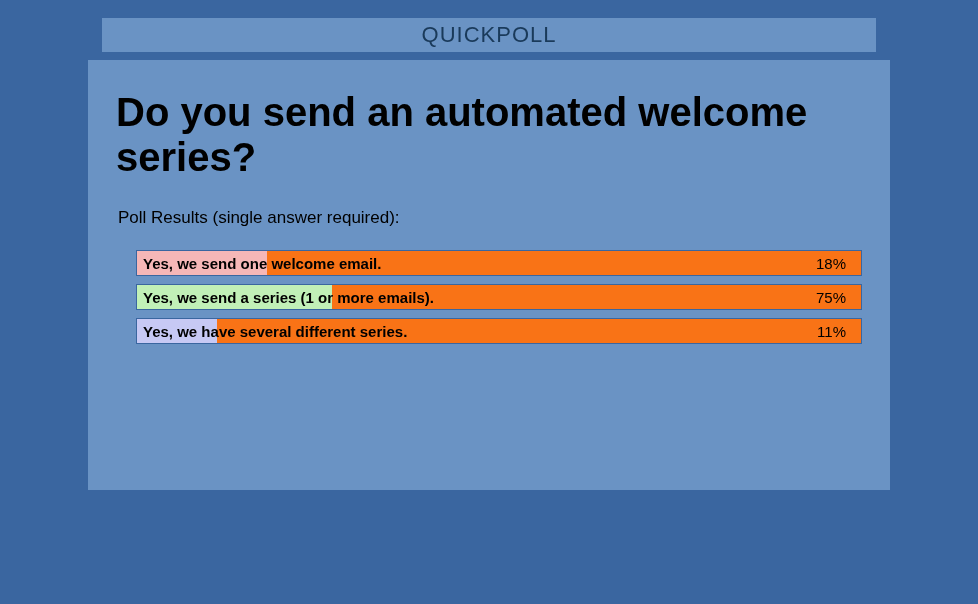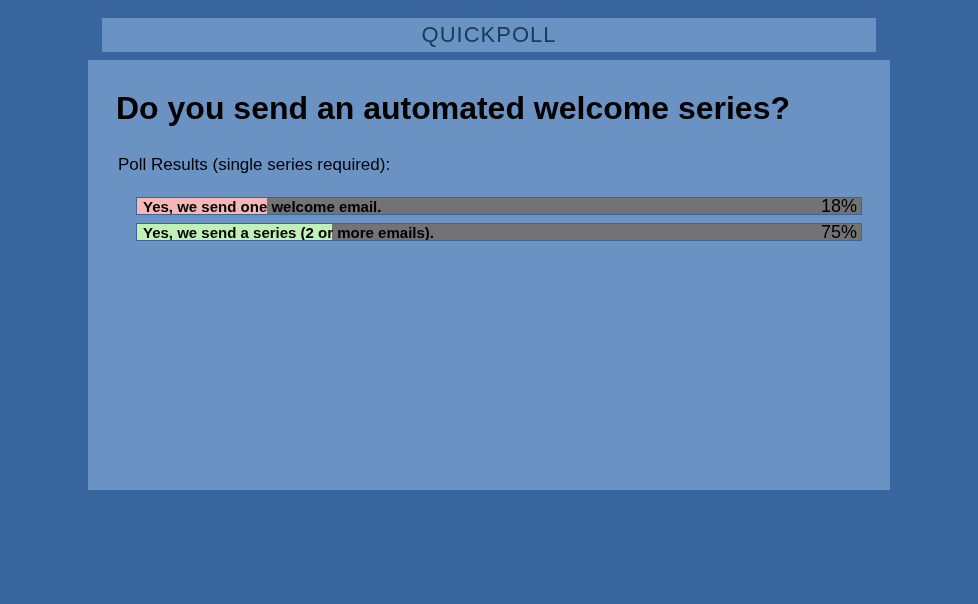--- a/index.html
+++ b/index.html
@@ -25,40 +25,40 @@
       color: #1a3a5a;
       font-weight: 400;
     }
     .panel {
       background: #6a93c4;
       margin: 8px 88px 0 88px;
       padding: 30px 28px 90px 28px;
       min-height: 430px;
     }
     .question {
-      font-size: 32px;
+      font-size: 40px;
       font-weight: 700;
       color: #000;
       margin-bottom: 28px;
     }
     .subtitle {
       font-size: 17px;
       color: #000;
       font-weight: 400;
       margin-bottom: 22px;
       margin-left: 2px;
     }
     .bars {
       margin-left: 20px;
     }
     .bar-row {
       position: relative;
-      background: #737373;
+      background: #f97316;
       border: 1px solid #3a66a0;
-      height: 18px;
+      height: 26px;
       margin-bottom: 8px;
       overflow: hidden;
     }
     .bar-fill {
       position: absolute;
       left: 0;
       top: 0;
       bottom: 0;
     }
     .bar-label {
@@ -66,49 +66,54 @@
       left: 6px;
       top: 50%;
       transform: translateY(-50%);
       font-size: 15px;
       font-weight: 700;
       color: #000;
       white-space: nowrap;
     }
     .bar-pct {
       position: absolute;
-      right: 4px;
+      right: 15px;
       top: 50%;
       transform: translateY(-50%);
-      font-size: 18px;
+      font-size: 15px;
       color: #000;
     }
   </style>
 </head>
 <body>
 
 <div class="header-bar">
   <span>QUICKPOLL</span>
 </div>
 
 <div class="panel">
   <h1 class="question">Do you send an automated welcome series?</h1>
-  <div class="subtitle">Poll Results (single series required):</div>
+  <div class="subtitle">Poll Results (single answer required):</div>
 
   <div class="bars">
 
     <div class="bar-row">
       <div class="bar-fill" style="width:18%; background:#f6b7b7;"></div>
       <span class="bar-label">Yes, we send one welcome email.</span>
       <span class="bar-pct">18%</span>
     </div>
 
     <div class="bar-row">
       <div class="bar-fill" style="width:27%; background:#c1f0b7;"></div>
-      <span class="bar-label">Yes, we send a series (2 or more emails).</span>
+      <span class="bar-label">Yes, we send a series (1 or more emails).</span>
       <span class="bar-pct">75%</span>
     </div>
 
+    <div class="bar-row">
+      <div class="bar-fill" style="width:11%; background:#c7c9f4;"></div>
+      <span class="bar-label">Yes, we have several different series.</span>
+      <span class="bar-pct">11%</span>
+    </div>
 
 
 
   </div>
 </div>
 
 </body></html>

